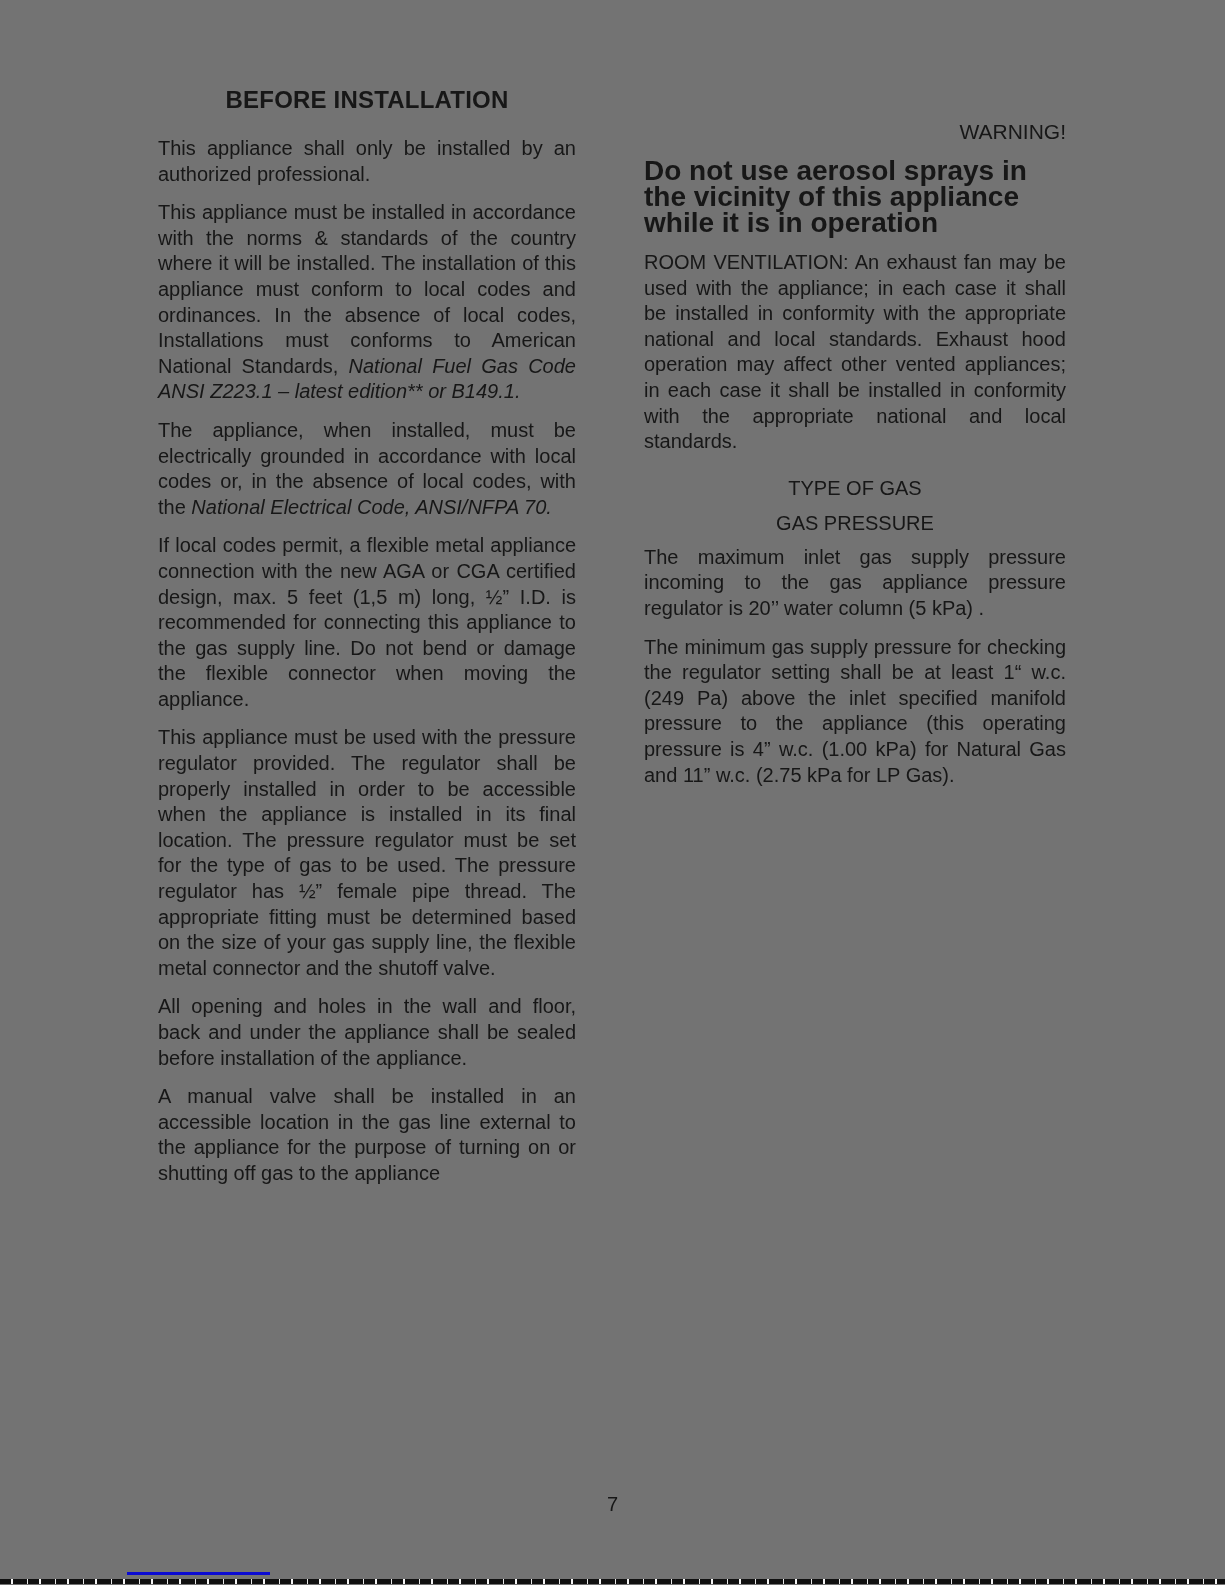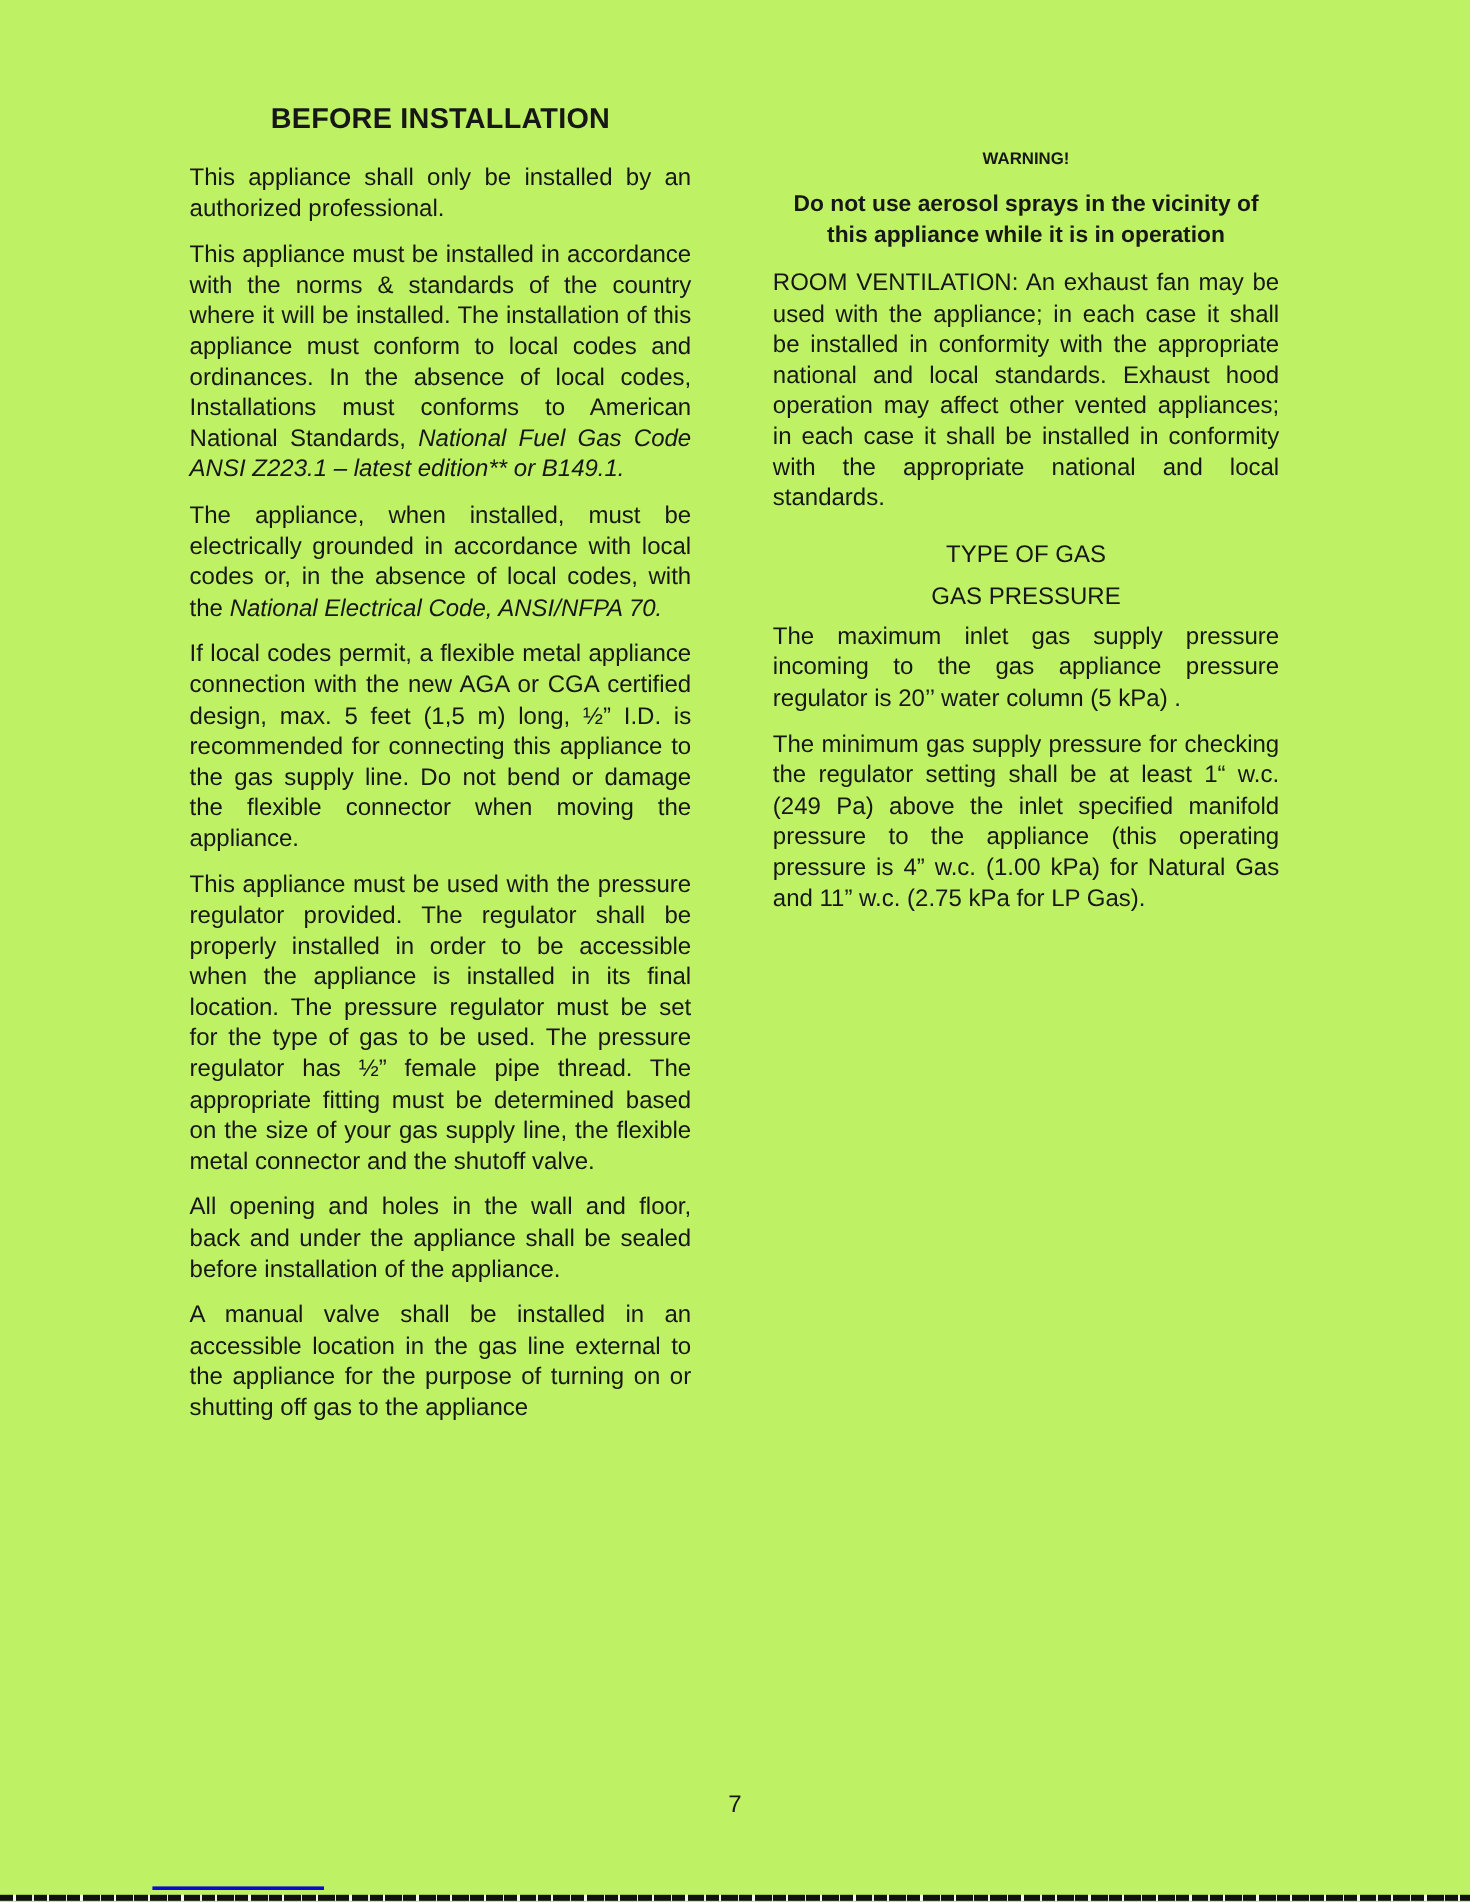--- a/index.html
+++ b/index.html
@@ -1,20 +1,20 @@
 <!DOCTYPE html>
 <html><head>
 <meta charset="utf-8">
 <style>
   html, body { margin: 0; padding: 0; background: #ffffff; }
   .page {
     position: relative;
     width: 1225px;
     height: 1585px;
-    background: #bef264;
+    background: #737373;
     font-family: "Liberation Sans", sans-serif;
     color: #171717;
     overflow: hidden;
   }
   .col { position: absolute; }
   .col-left  { left: 158px; top: 86px;  width: 418px; }
   .col-right { left: 644px; top: 120px; width: 422px; }
 
   .main-heading {
     margin: 0 0 22px 0;
@@ -27,29 +27,29 @@
   .para {
     margin: 0 0 13px 0;
     font-size: 20px;
     line-height: 25.6px;
     text-align: justify;
     text-justify: inter-word;
   }
   .para em { font-style: italic; }
 
   .warning-title {
-    text-align: center;
-    font-size: 14px;
-    font-weight: bold;
+    text-align: right;
+    font-size: 21px;
+    font-weight: normal;
     line-height: 24px;
     margin: 0 0 14px 0;
   }
   .warning-sub {
-    text-align: center;
-    font-size: 19px;
+    text-align: left;
+    font-size: 28px;
     font-weight: bold;
     line-height: 26px;
     margin: 0 0 14px 0;
   }
   .sub-heading {
     text-align: center;
     font-size: 20px;
     font-weight: normal;
     line-height: 26px;
     margin: 0 0 9px 0;

